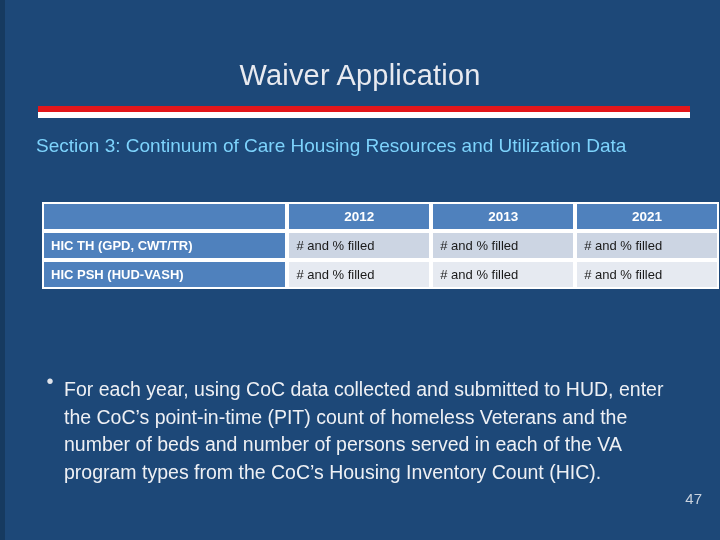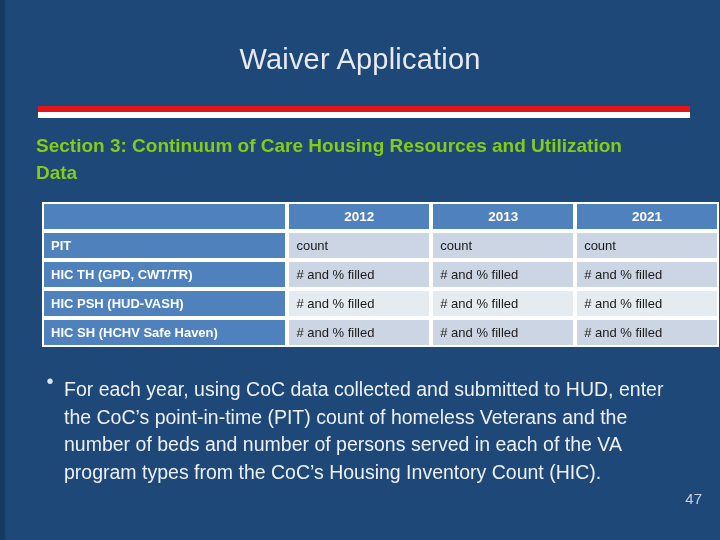--- a/index.html
+++ b/index.html
@@ -28,21 +28,21 @@
     left: 0;
     top: 0;
     width: 5px;
     height: 540px;
     background: #163a60;
   }
 
   .slide-title {
     position: absolute;
     left: 0;
-    top: 41px;
+    top: 57px;
     width: 720px;
     text-align: center;
     color: #e8eaf0;
     font-size: 29px;
     font-weight: 400;
     letter-spacing: 0.2px;
     line-height: 36px;
     white-space: nowrap;
   }
 
@@ -68,23 +68,23 @@
     width: 652px;
     height: 6px;
     background: #ffffff;
   }
 
   .section-heading {
     position: absolute;
     left: 36px;
     top: 132px;
     width: 610px;
-    color: #84cc16;
+    color: #7dd3fc;
     font-size: 19px;
-    font-weight: 700;
+    font-weight: 400;
     line-height: 27px;
   }
 
   
   .data-table {
     position: absolute;
     left: 42px;
     top: 202px;
     width: 677px;
     border-collapse: separate;
@@ -195,39 +195,27 @@
     <thead>
       <tr>
         <th class="hdr-blank"></th>
         <th>2012</th>
         <th>2013</th>
         <th>2021</th>
       </tr>
     </thead>
     <tbody>
       <tr class="band-dark">
-        <td class="row-label">PIT</td>
-        <td class="row-value">count</td>
-        <td class="row-value">count</td>
-        <td class="row-value">count</td>
-      </tr>
-      <tr class="band-dark">
         <td class="row-label">HIC TH (GPD, CWT/TR)</td>
         <td class="row-value"># and % filled</td>
         <td class="row-value"># and % filled</td>
         <td class="row-value"># and % filled</td>
       </tr>
       <tr class="band-light">
         <td class="row-label">HIC PSH (HUD-VASH)</td>
-        <td class="row-value"># and % filled</td>
-        <td class="row-value"># and % filled</td>
-        <td class="row-value"># and % filled</td>
-      </tr>
-      <tr class="band-dark">
-        <td class="row-label">HIC SH (HCHV Safe Haven)</td>
         <td class="row-value"># and % filled</td>
         <td class="row-value"># and % filled</td>
         <td class="row-value"># and % filled</td>
       </tr>
     </tbody>
   </table>
 
   <div class="bullet-block">
     <div class="bullet-row">
       <div class="bullet-dot">•</div>

